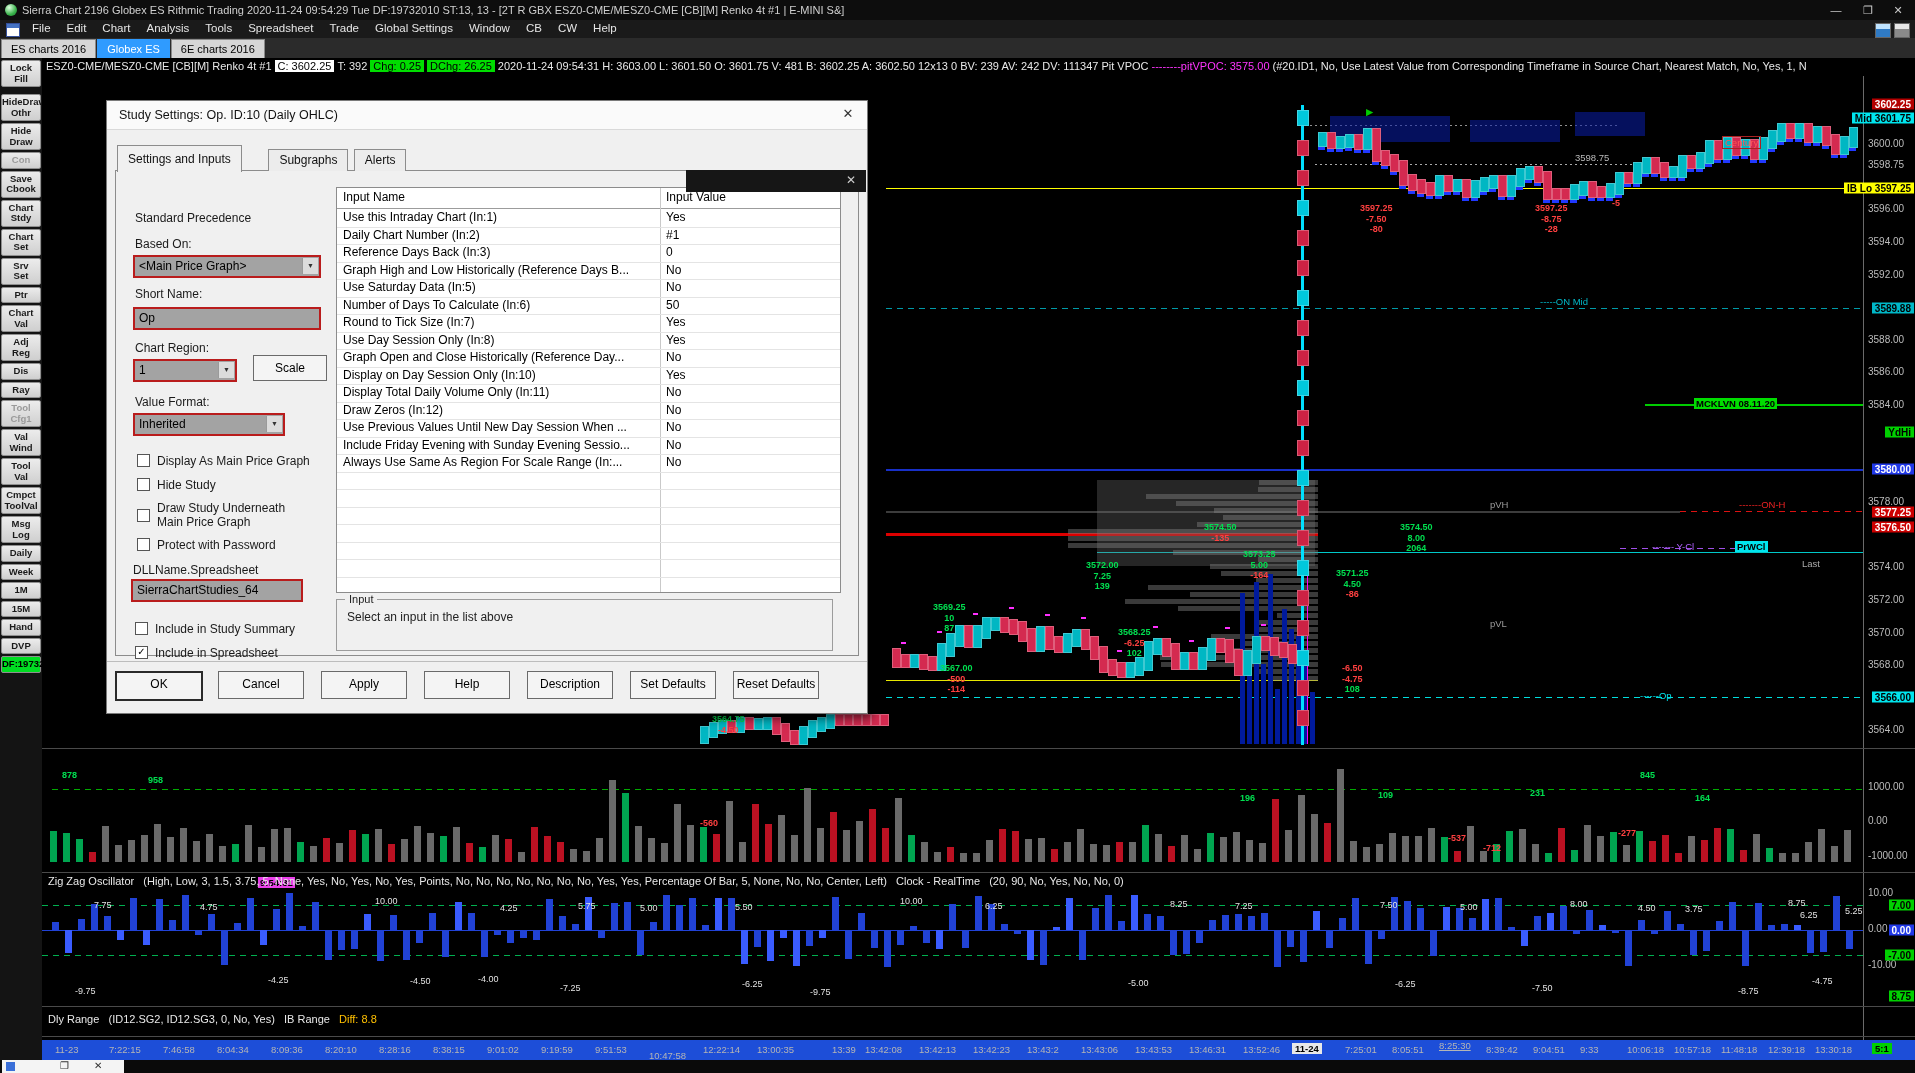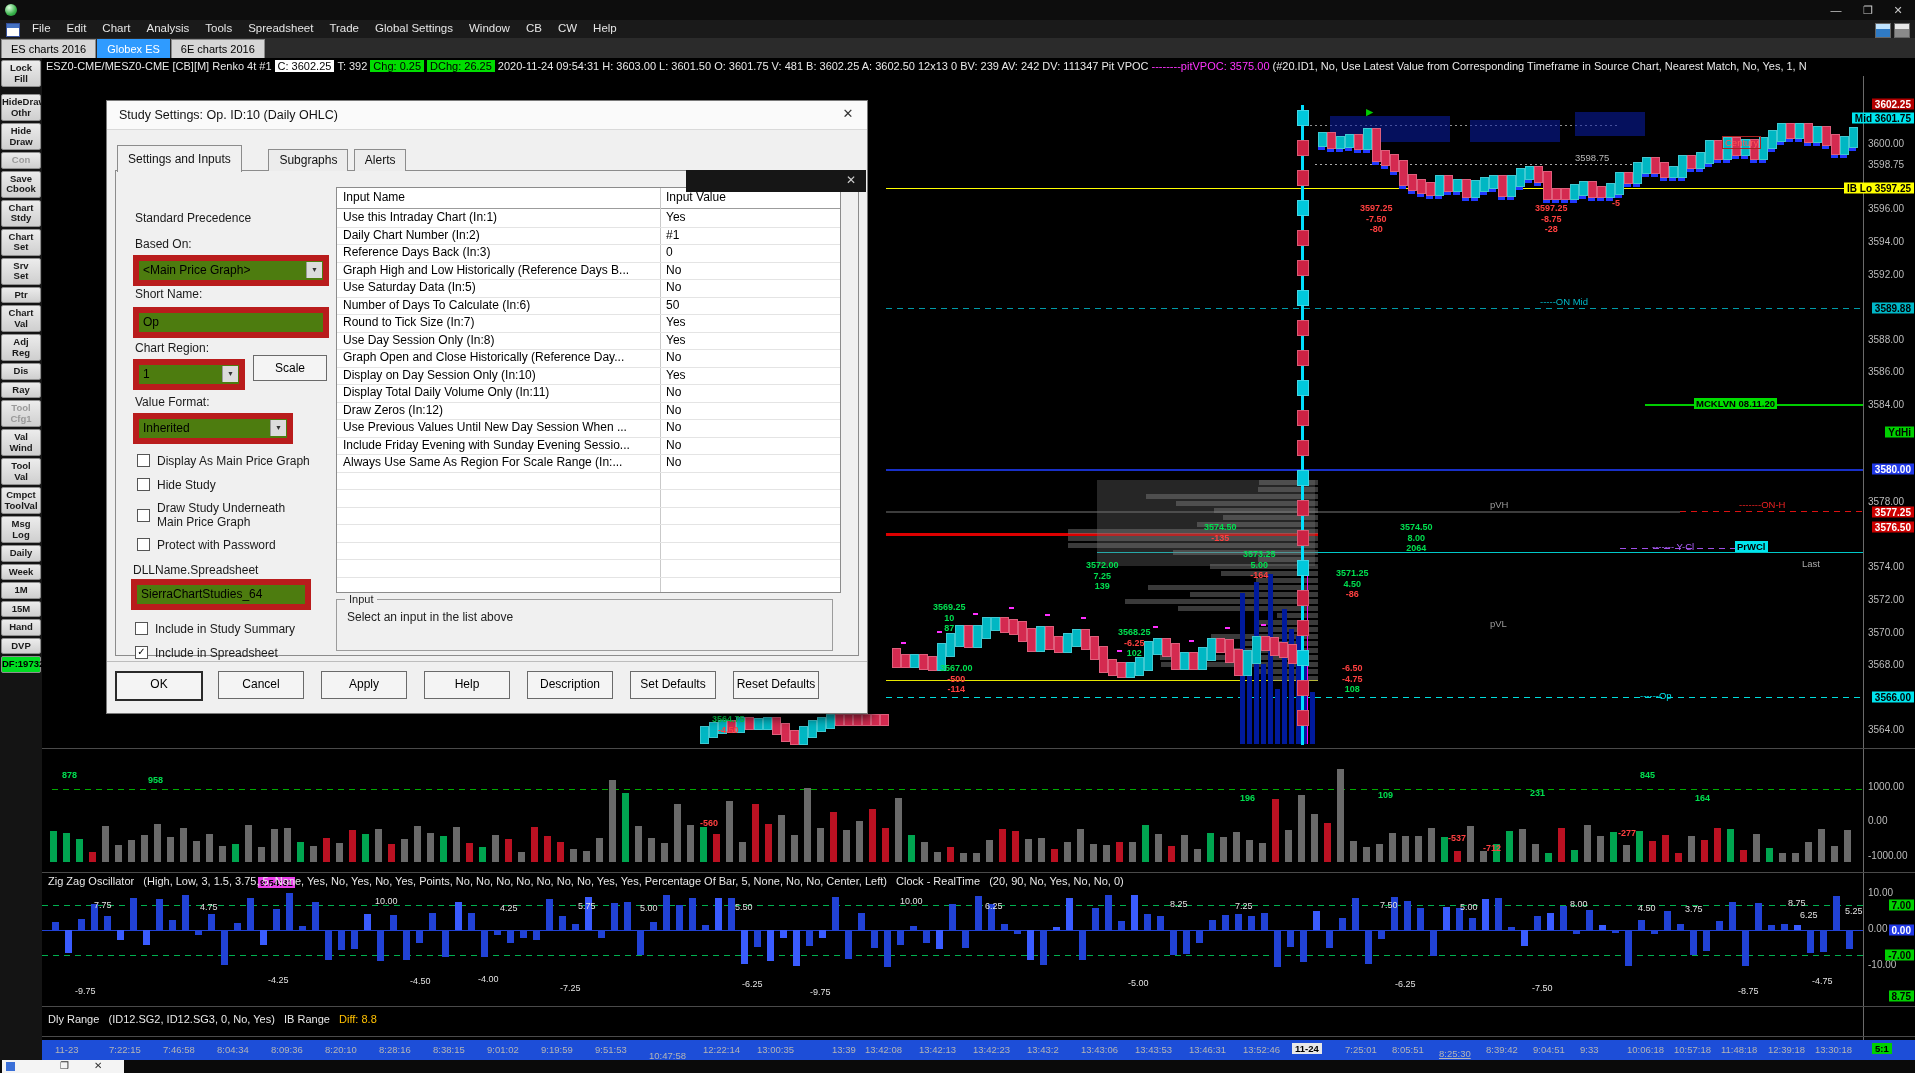--- a/index.html
+++ b/index.html
@@ -42,21 +42,21 @@
   #dialog{left:106px;top:100px;width:760px;height:612px;background:#f0f0f0;border:1px solid #7a7a7a;
           box-shadow:4px 4px 10px rgba(0,0,0,.65);z-index:50;}
   #dlgtitle{position:absolute;left:0;top:0;width:100%;height:28px;background:#fafafa;border-bottom:1px solid #d9d9d9;}
   #dlgtitle .txt{position:absolute;left:12px;top:7px;font-size:12.5px;color:#111;}
   #dlgclose{position:absolute;right:8px;top:5px;width:22px;height:18px;text-align:center;font-size:13px;color:#333;}
   .dtab{position:absolute;top:48px;height:21px;line-height:21px;padding:0 10px;font-size:12px;color:#111;
         background:#ececec;border:1px solid #8c8c8c;border-bottom:none;}
   .dtab.active{background:#f0f0f0;top:44px;height:26px;line-height:26px;z-index:2;}
   #tabpage{position:absolute;left:8px;top:69px;width:742px;height:484px;border:1px solid #8c8c8c;background:#f0f0f0;}
   .dlabel{position:absolute;font-size:12px;color:#1a1a1a;white-space:pre-line;}
-  .dinput{position:absolute;background:#4d7c0f;border:6px solid #b91c1c;font-size:12px;color:#000;padding:1px 4px;line-height:17px;}
+  .dinput{position:absolute;background:#a3a3a3;border:2px solid #b91c1c;font-size:12px;color:#000;padding:1px 4px;line-height:17px;}
   .darrow{position:absolute;right:1px;top:1px;width:15px;height:16px;background:#dcdcdc;border-left:1px solid #9a9a9a;
           font-size:7px;color:#333;text-align:center;line-height:16px;}
   .cbox{position:absolute;width:11px;height:11px;background:#fff;border:1px solid #555;font-size:10px;line-height:10px;text-align:center;color:#000;}
   #dtable{position:absolute;left:229px;top:86px;width:503px;height:404px;background:#fff;border:1px solid #8c8c8c;}
   .thead{position:absolute;left:0;top:0;width:100%;height:20px;border-bottom:1px solid #9c9c9c;font-size:12px;color:#000;}
   .trow{position:absolute;left:0;width:100%;height:17.5px;border-bottom:1px solid #e4e4e4;font-size:12px;color:#000;}
   .cell-n{position:absolute;left:6px;top:1px;white-space:nowrap;overflow:hidden;width:310px;}
   .cell-v{position:absolute;left:329px;top:1px;white-space:nowrap;}
   .coldiv{position:absolute;left:323px;top:0;width:1px;height:100%;background:#c9c9c9;}
   #igroup{position:absolute;left:229px;top:498px;width:495px;height:50px;border:1px solid #9c9c9c;}
@@ -73,20 +73,21 @@
   #miniwin{position:absolute;left:2px;top:0;width:122px;height:13px;background:#f4f4f4;}
   #miniwin .ic{position:absolute;left:4px;top:2px;width:9px;height:9px;background:#3a6fd8;}
   #miniwin .g{position:absolute;top:0;color:#333;font-size:10px;}
   .micon{position:absolute;top:23px;width:14px;height:13px;border:1px solid #666;}
 </style>
 </head>
 <body>
 
 <div class="abs" id="titlebar">
   <div class="abs" style="left:5px;top:4px;width:12px;height:12px;border-radius:50%;background:radial-gradient(circle at 35% 30%,#dfffe0,#38b24a 60%,#1b7a2c);"></div>
+  <div class="tt">Sierra Chart 2196 Globex ES  Rithmic Trading 2020-11-24  09:54:29 Tue  DF:19732010  ST:13, 13 - [2T R GBX ESZ0-CME/MESZ0-CME [CB][M]  Renko 4t  #1 | E-MINI S&amp;]</div>
   <div class="winbtn" style="right:64px;">—</div>
   <div class="winbtn" style="right:32px;">❐</div>
   <div class="winbtn" style="right:2px;">✕</div>
 </div>
 
 <div class="abs" id="menubar">
   <span class="abs" style="left:6px;top:3px;width:12px;height:12px;background:linear-gradient(#4472c4 0 4px,#fff 4px);border:1px solid #35509a;"></span>
   <span id="menuitems" style="position:absolute;left:24px;top:0;"><span class="mitem">File</span><span class="mitem">Edit</span><span class="mitem">Chart</span><span class="mitem">Analysis</span><span class="mitem">Tools</span><span class="mitem">Spreadsheet</span><span class="mitem">Trade</span><span class="mitem">Global Settings</span><span class="mitem">Window</span><span class="mitem">CB</span><span class="mitem">CW</span><span class="mitem">Help</span></span>
 </div>
 <div class="abs micon" style="right:24px;background:linear-gradient(#bfe3ff 0 5px,#2f7ac4 5px);"></div>
@@ -831,21 +832,21 @@
     <div class="tl" style="left: 877px; top: 4px; position: absolute;">13:42:13</div>
     <div class="tl" style="left: 931px; top: 4px; position: absolute;">13:42:23</div>
     <div class="tl" style="left: 985px; top: 4px; position: absolute;">13:43:2</div>
     <div class="tl" style="left: 1039px; top: 4px; position: absolute;">13:43:06</div>
     <div class="tl" style="left: 1093px; top: 4px; position: absolute;">13:43:53</div>
     <div class="tl" style="left: 1147px; top: 4px; position: absolute;">13:46:31</div>
     <div class="tl" style="left: 1201px; top: 4px; position: absolute;">13:52:46</div>
     <div class="tl" style="left: 1250px; top: 3px; position: absolute; background: rgb(232, 232, 232); color: rgb(0, 0, 0); font-weight: bold; padding: 0px 3px;">11-24</div>
     <div class="tl" style="left: 1303px; top: 4px; position: absolute;">7:25:01</div>
     <div class="tl" style="left: 1350px; top: 4px; position: absolute;">8:05:51</div>
-    <div class="tl" style="left: 1397px; top: 8px; position: absolute; text-decoration: underline;">8:25:30</div>
+    <div class="tl" style="left: 1397px; top: 0; position: absolute; text-decoration: underline;">8:25:30</div>
     <div class="tl" style="left: 1444px; top: 4px; position: absolute;">8:39:42</div>
     <div class="tl" style="left: 1491px; top: 4px; position: absolute;">9:04:51</div>
     <div class="tl" style="left: 1538px; top: 4px; position: absolute;">9:33</div>
     <div class="tl" style="left: 1585px; top: 4px; position: absolute;">10:06:18</div>
     <div class="tl" style="left: 1632px; top: 4px; position: absolute;">10:57:18</div>
     <div class="tl" style="left: 1679px; top: 4px; position: absolute;">11:48:18</div>
     <div class="tl" style="left: 1726px; top: 4px; position: absolute;">12:39:18</div>
     <div class="tl" style="left: 1773px; top: 4px; position: absolute;">13:30:18</div>
     <div class="tl" style="left: 1830px; top: 3px; position: absolute; background: rgb(0, 208, 0); color: rgb(0, 0, 0); font-weight: bold; padding: 0px 3px;">5:1</div>
   </div>

